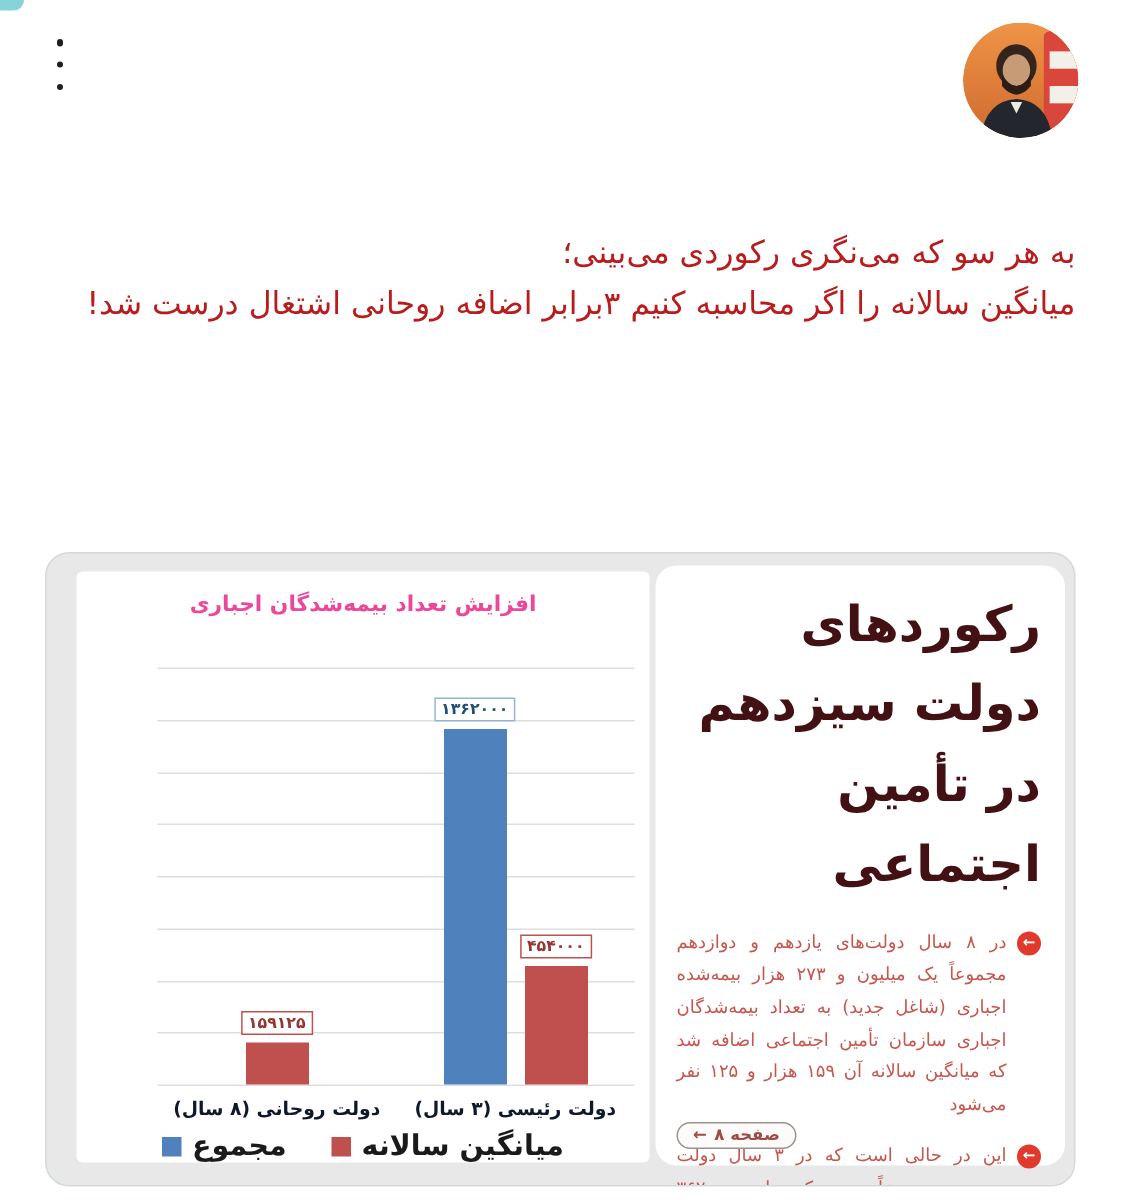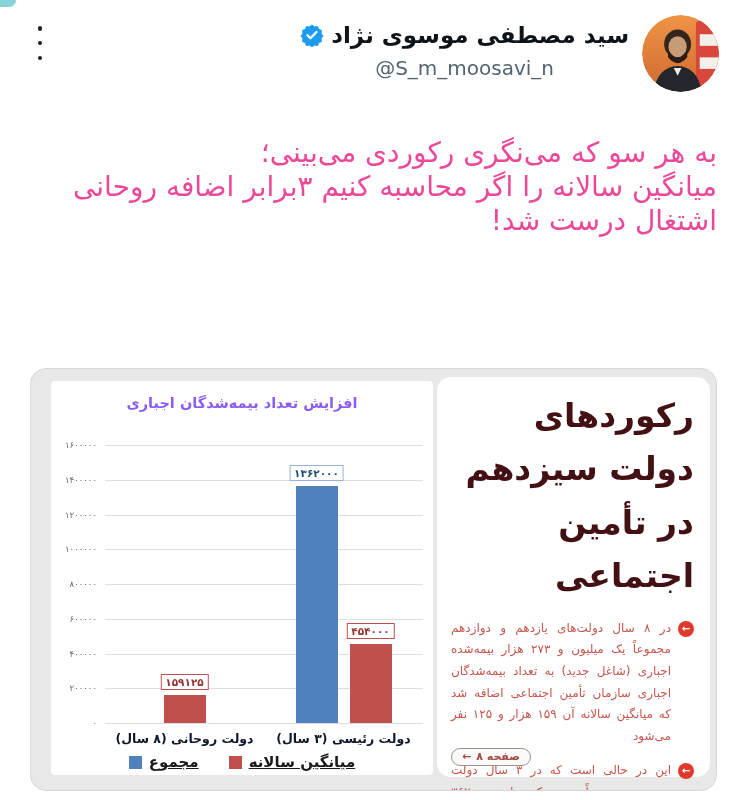--- a/index.html
+++ b/index.html
@@ -17,53 +17,53 @@
   .more-btn i { width:4.5px; height:4.5px; border-radius:50%; background:#1c1f23; }
   .avatar { position:absolute; right:28px; top:15px; width:77px; height:77px; border-radius:50%;
     overflow:hidden; }
   .hdr-text { position:absolute; right:118px; top:22px; display:flex; flex-direction:column;
     align-items:center; }
   .name-row { display:flex; flex-direction:row; align-items:center; gap:7px; direction:rtl; }
   .display-name { font-size:23px; font-weight:bold; color:#0f1419; }
   .handle { font-size:20px; color:#536471; margin-top:8px; direction:ltr; }
 
   
-  .tweet-text { position:absolute; top:136px; right:30px; left:28px; direction:rtl;
-    text-align:right; color:#ec4899; font-size:28px; line-height:34px; }
+  .tweet-text { position:absolute; top:151px; right:30px; left:28px; direction:rtl;
+    text-align:right; color:#b91c1c; font-size:21px; line-height:34px; }
   .tweet-text p { margin:0; }
 
   
   .media-card { position:absolute; left:30px; top:368px; width:687px; height:423px;
     border:1px solid #d2d9dd; border-radius:16px; background:#e8e8e8; overflow:hidden; }
 
   
   .chart-card { position:absolute; left:20px; top:12px; width:382px; height:394px;
     background:#ffffff; border-radius:4px; }
   .chart-title { padding-top:10px; text-align:center; direction:rtl; font-weight:bold;
-    color:#8b5cf6; font-size:14.5px; line-height:1.75; }
+    color:#ec4899; font-size:14.5px; line-height:1.75; }
   .plot-wrap { position:absolute; left:6px; top:64px; right:10px; height:278px; }
   .yticks { position:absolute; left:0; top:0; width:44px; height:100%; }
   .ytick { position:absolute; right:4px; transform:translateY(-50%); font-size:8.5px;
     color:#666; letter-spacing:0.5px; white-space:nowrap; }
   .plot-area { position:absolute; left:48px; right:0; top:0; height:100%; }
   .gridline { position:absolute; left:0; right:0; height:1px; background:#dedede; }
   .groups { position:absolute; left:0; right:0; bottom:0; top:0; display:flex; direction:ltr; }
   .group { flex:1; display:flex; align-items:flex-end; justify-content:center; gap:12px; }
   .barwrap { position:relative; width:42px; }
   .bar { width:100%; }
   .bar-label { position:absolute; left:50%; transform:translateX(-50%); bottom:100%;
     margin-bottom:5px; background:#fff; border:1.5px solid; padding:1px 4px;
     font-size:10.5px; font-weight:bold; white-space:nowrap; letter-spacing:0.5px; }
   .xlabels { position:absolute; left:54px; right:10px; top:350px; display:flex; direction:ltr; }
   .xlabel { flex:1; text-align:center; direction:rtl; font-size:12.5px; font-weight:bold; color:#0f172a; }
   .legend { position:absolute; left:0; right:0; top:372px; display:flex; direction:ltr;
     justify-content:center; gap:30px; }
   .legend-item { display:flex; align-items:center; gap:7px; }
   .legend-swatch { width:13px; height:13px; }
-  .legend-label { direction:rtl; font-size:15px; font-weight:bold; color:#1a1a1a;text-decoration:underline; }
+  .legend-label { direction:rtl; font-size:19px; font-weight:bold; color:#1a1a1a; }
 
   
   .panel { position:absolute; left:406px; top:8px; width:273px; height:400px;
     background:#ffffff; border-radius:14px; padding:12px 16px 12px 14px; }
   .panel-headline { direction:rtl; text-align:right; font-weight:bold; font-size:33px;
     line-height:1.62; color:#431013; }
   .bullets { margin-top:15px; display:flex; flex-direction:column; gap:13px; }
   .bullet { position:relative; direction:rtl; text-align:justify; padding-right:23px;
     font-size:12px; line-height:1.8; color:#c6564e; }
   .bullet-ico { position:absolute; right:0; top:3px; width:16px; height:16px; border-radius:50%;
@@ -106,54 +106,33 @@
         <rect x="60" y="44" width="22" height="12" fill="#f3efe9"></rect>
         <ellipse cx="37" cy="30" rx="14" ry="15" fill="#33241c"></ellipse>
         <ellipse cx="37" cy="33" rx="9.5" ry="11" fill="#c89b77"></ellipse>
         <path d="M27 36 Q37 52 47 36 L47 44 Q42 50 37 50 Q32 50 27 44 Z" fill="#2b1d16"></path>
         <path d="M12 80 Q16 54 37 53 Q58 54 62 80 Z" fill="#23262d"></path>
         <path d="M33 55 L37 63 L41 55 Z" fill="#efeae2"></path>
       </g>
     </svg>
   </div>
 
-  <div class="hdr-text">
-    <div class="name-row">
-      <span class="display-name">سید مصطفی موسوی نژاد</span>
-      <svg class="verified" viewBox="0 0 24 24">
-        <path fill="#1d9bf0" d="M12 1.5l2.6 2 3.2-.5 1.2 3 3 1.2-.5 3.2 2 2.6-2 2.6.5 3.2-3 1.2-1.2 3-3.2-.5-2.6 2-2.6-2-3.2.5-1.2-3-3-1.2.5-3.2-2-2.6 2-2.6-.5-3.2 3-1.2 1.2-3 3.2.5z"></path>
-        <path fill="none" stroke="#fff" stroke-width="2.2" stroke-linecap="round" stroke-linejoin="round" d="M7.5 12.2l3 3 6-6.2"></path>
-      </svg>
-    </div>
-    <span class="handle">@S_m_moosavi_n</span>
-  </div>
 
   <div class="tweet-text">
     <p>به هر سو که می‌نگری رکوردی می‌بینی؛</p>
     <p>میانگین سالانه را اگر محاسبه کنیم ۳برابر اضافه روحانی اشتغال درست شد!</p>
   </div>
 
   <div class="media-card">
 
     <div class="chart-card">
       <div class="chart-title">
         <div>افزایش تعداد بیمه‌شدگان اجباری</div>
       </div>
       <div class="plot-wrap">
-        <div class="yticks">
-            <div class="ytick" style="top: 0%;">۱۶۰۰۰۰۰</div>
-            <div class="ytick" style="top: 12.5%;">۱۴۰۰۰۰۰</div>
-            <div class="ytick" style="top: 25%;">۱۲۰۰۰۰۰</div>
-            <div class="ytick" style="top: 37.5%;">۱۰۰۰۰۰۰</div>
-            <div class="ytick" style="top: 50%;">۸۰۰۰۰۰</div>
-            <div class="ytick" style="top: 62.5%;">۶۰۰۰۰۰</div>
-            <div class="ytick" style="top: 75%;">۴۰۰۰۰۰</div>
-            <div class="ytick" style="top: 87.5%;">۲۰۰۰۰۰</div>
-            <div class="ytick" style="top: 100%;">۰</div>
-          </div>
         <div class="plot-area">
           <div>
               <div class="gridline" style="top: 0%;"></div>
               <div class="gridline" style="top: 12.5%;"></div>
               <div class="gridline" style="top: 25%;"></div>
               <div class="gridline" style="top: 37.5%;"></div>
               <div class="gridline" style="top: 50%;"></div>
               <div class="gridline" style="top: 62.5%;"></div>
               <div class="gridline" style="top: 75%;"></div>
               <div class="gridline" style="top: 87.5%;"></div>

